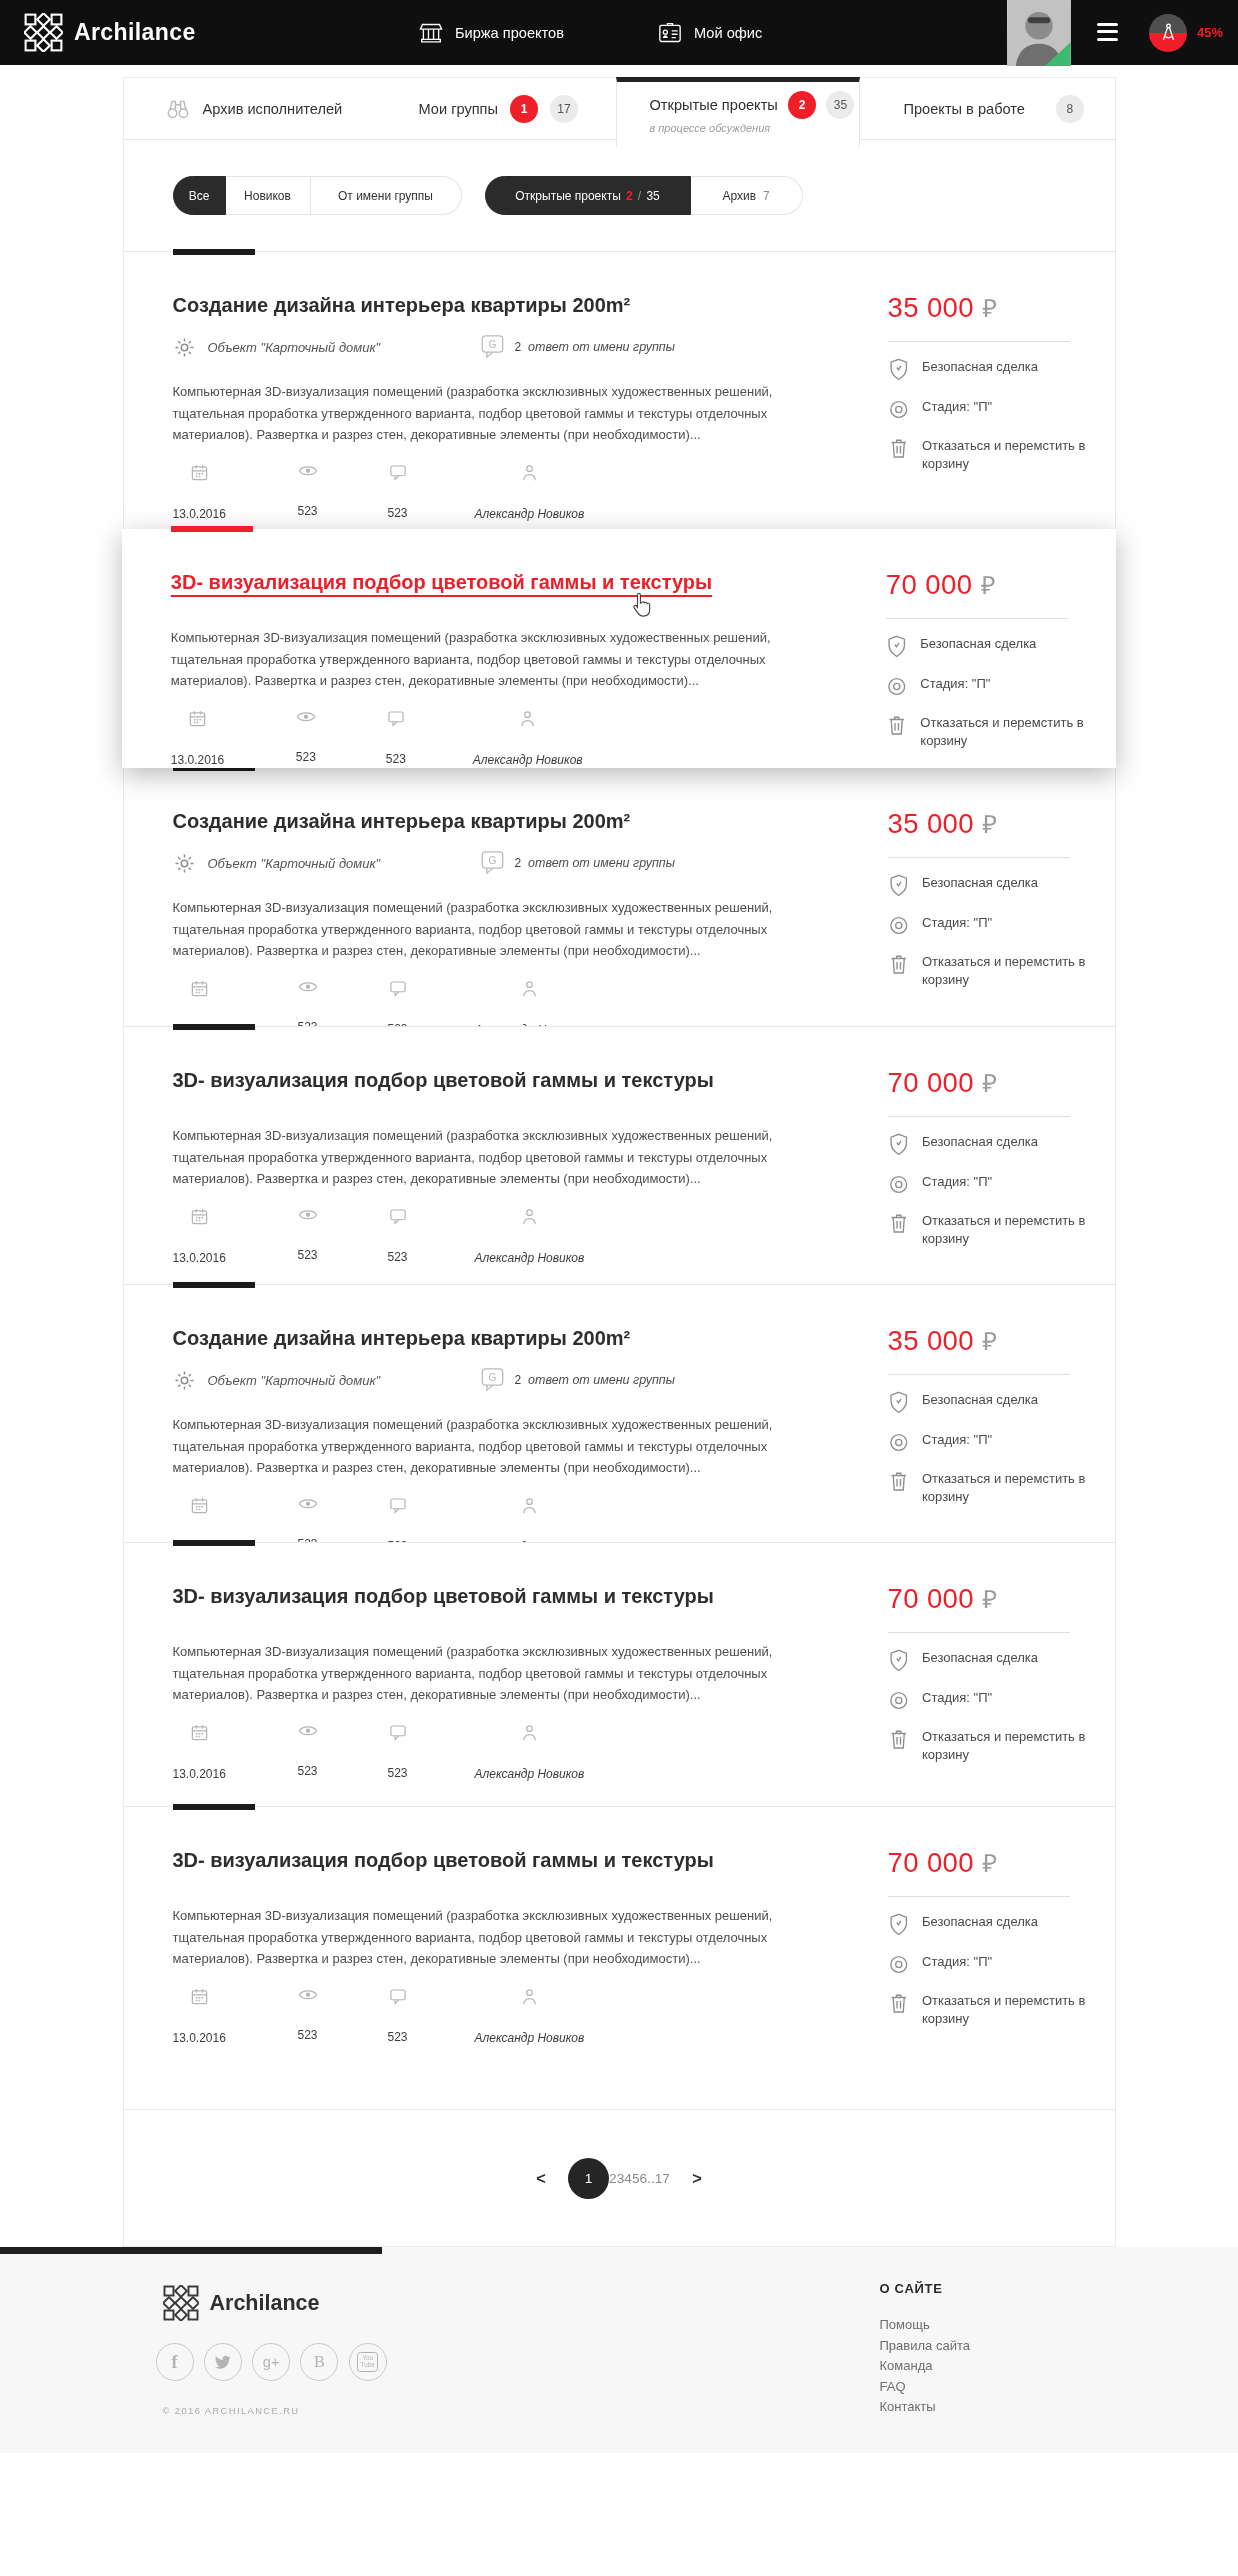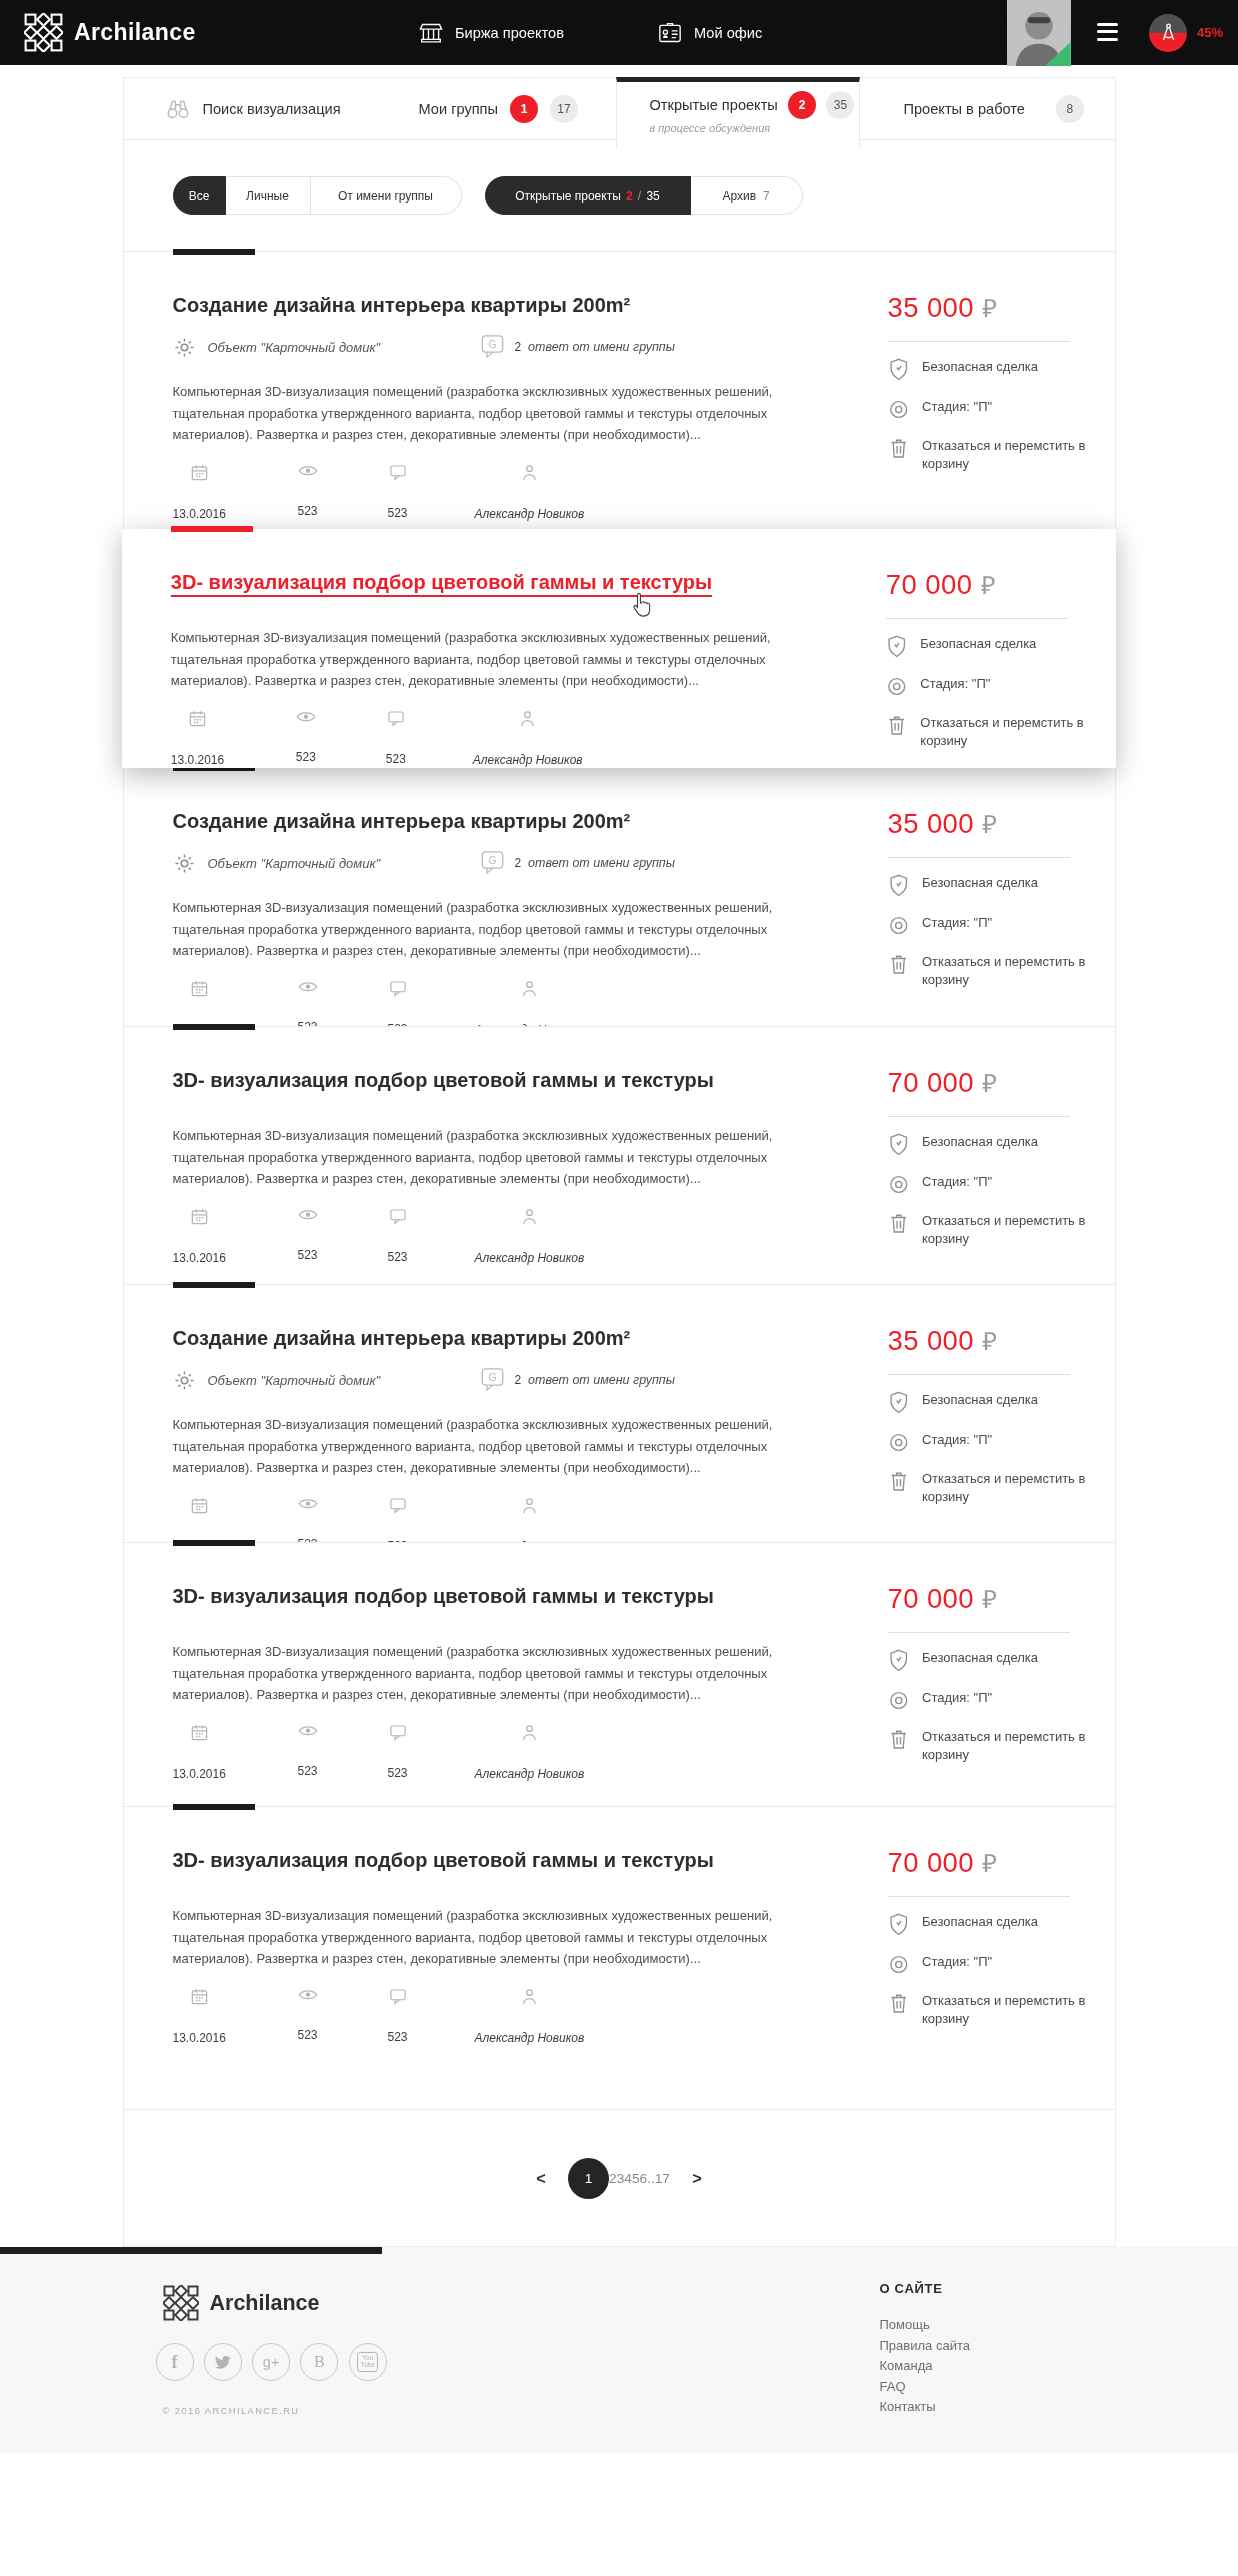--- a/index.html
+++ b/index.html
@@ -181,21 +181,21 @@
 <div class="container">
 
 
   <div class="tabs">
     <div class="tab t1">
       <svg class="binoc" viewBox="0 0 30 26" fill="none" stroke="#b9b9b9" stroke-width="1.7">
         <circle cx="8.5" cy="18" r="5"></circle>
           <circle cx="21.5" cy="18" r="5"></circle>
         <path d="M5.5 14.5L8 4h4v9M24.5 14.5L22 4h-4v9M12 8h6"></path>
       </svg>
-      <span>Поиск визуализация</span>
+      <span>Архив исполнителей</span>
     </div>
     <div class="tab t2">
       <span>Мои группы</span>
       <span class="badge red">1</span>
       <span class="badge gray">17</span>
     </div>
     <div class="tab-active">
       <div class="ta-row">
         <span>Открытые проекты</span>
         <span class="badge red">2</span>
@@ -205,21 +205,21 @@
     </div>
     <div class="tab t4">
       <span>Проекты в работе</span>
       <span class="badge gray">8</span>
     </div>
   </div>
 
   <div class="filters">
     <div class="fgroup fg1">
       <div class="fbtn dark rl f-all">Все</div>
-      <div class="fbtn f-personal">Личные</div>
+      <div class="fbtn f-personal">Новиков</div>
       <div class="fbtn rr f-group">От имени группы</div>
     </div>
     <div class="fgroup fg2">
       <div class="fbtn dark rl f-open">
         <span>Открытые проекты</span>
         <span class="c-red">2</span>
         <span class="c-sep">/</span>
         <span>35</span>
       </div>
       <div class="fbtn rr f-archive">

